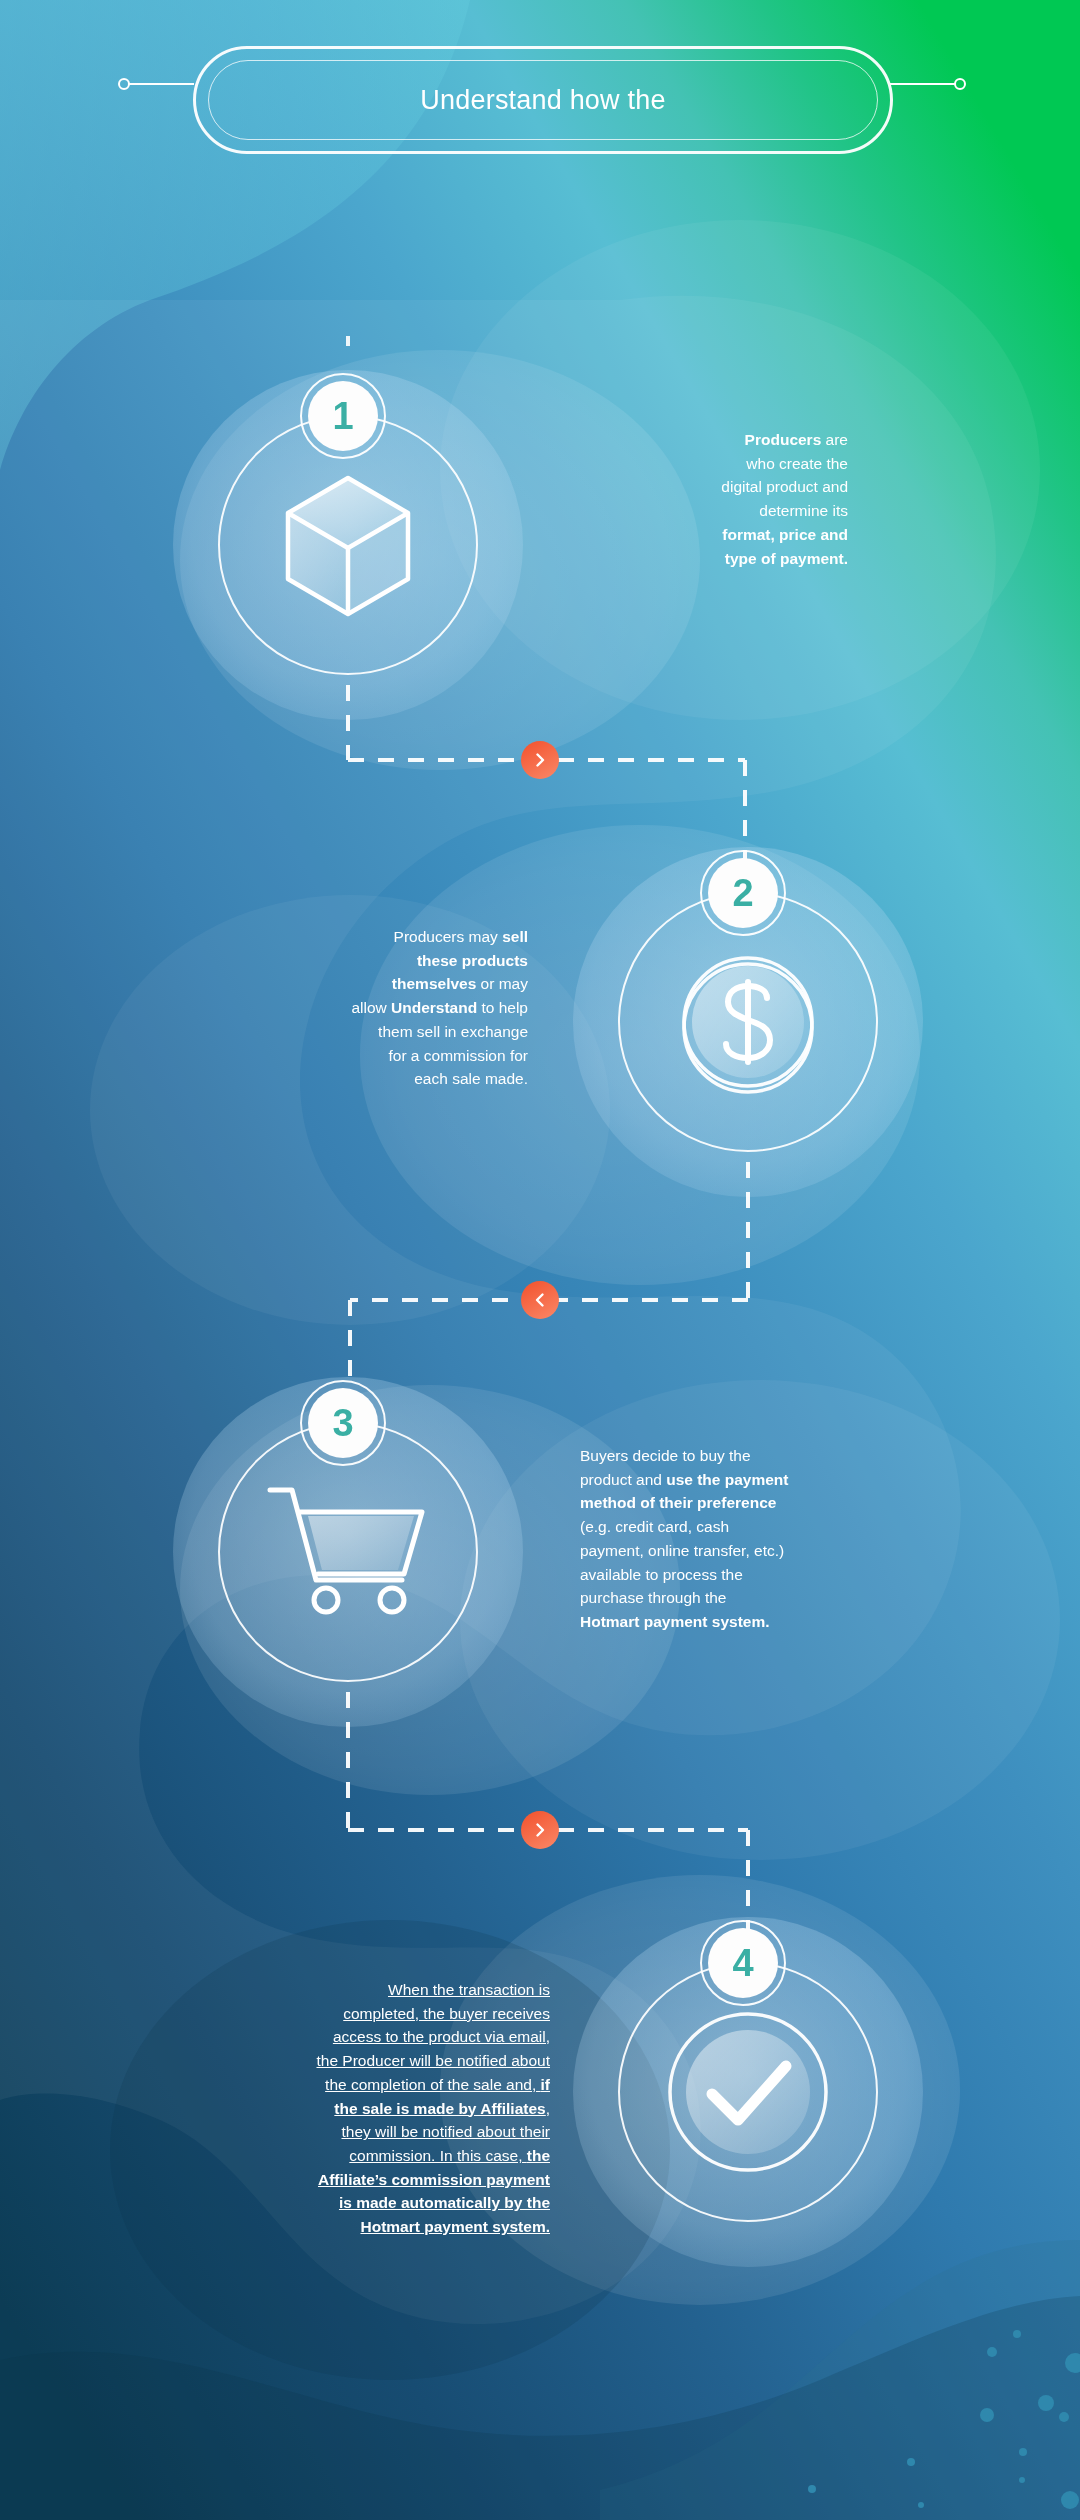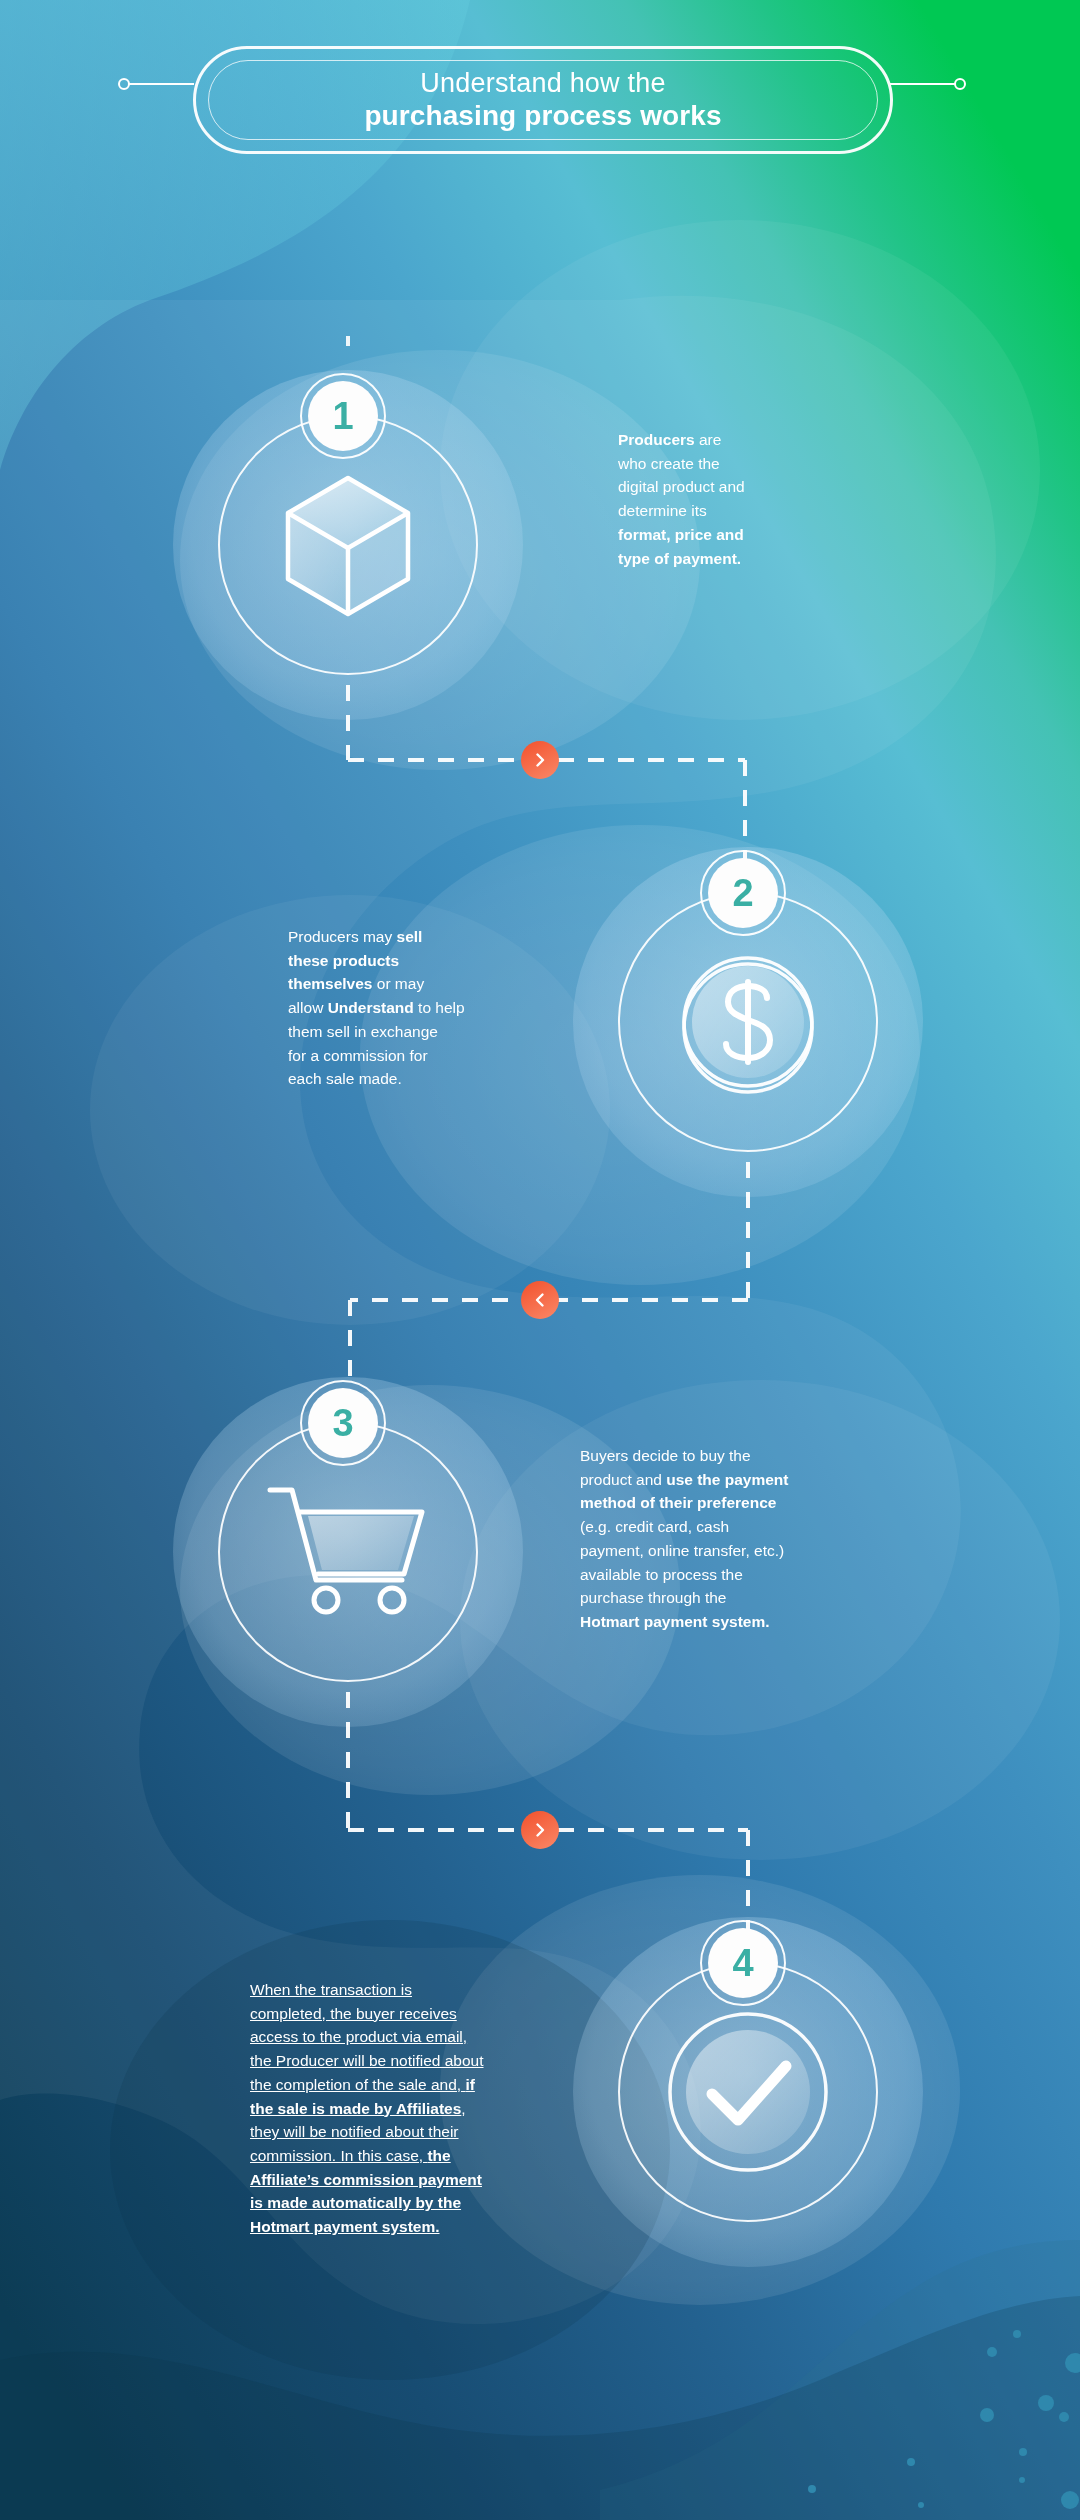--- a/index.html
+++ b/index.html
@@ -81,21 +81,21 @@
   }
 
   
   .txt {
     position:absolute;
     color:#ffffff;
     font-size:15.5px;
     line-height:1.53;
   }
   .txt b { font-weight:700; }
-  .txt.left  { text-align:left; }
+  .txt.left  { text-align:right; }
   .txt.right { text-align:left; }
 
   
   .chev {
     position:absolute;
     width:38px; height:38px; border-radius:50%;
     background:linear-gradient(150deg,#f2512c 0%,#fa8868 100%);
     display:flex; align-items:center; justify-content:center;
     z-index:6;
   }
@@ -203,21 +203,20 @@
     <circle cx="1022" cy="2480" r="3"></circle>
     <circle cx="812" cy="2489" r="4"></circle>
     <circle cx="921" cy="2505" r="3"></circle>
     <circle cx="1070" cy="2500" r="9"></circle>
   </g>
 </svg>
 
 <div class="banner">
   <div class="banner-inner">
     <div class="banner-l1">Understand how the</div>
-    <div class="banner-l2">purchasing process works</div>
   </div>
 </div>
 <div class="knob knob-left">
   <div class="ring"></div>
     <div class="bar"></div>
 </div>
 <div class="knob knob-right">
   <div class="ring"></div>
     <div class="bar"></div>
 </div>
@@ -235,21 +234,21 @@
         <path d="M8,43 L68,78 L128,43"></path>
         <path d="M68,78 L68,144"></path>
       </g>
     </svg>
   </div>
   <div class="badge">
     <div class="badge-fill"></div>
     <span class="badge-num">1</span>
   </div>
 </div>
-<div class="txt right" style="left:618px; top:428px; width:230px;">
+<div class="txt right" style="left:618px; top:428px; width:230px;text-align:right;">
   <b>Producers</b> are<br>who create the<br>digital product and<br>determine its<br><b>format, price and<br>type of payment.</b>
 </div>
 
 <div class="chev" style="left:521px; top:741px;">
   <svg width="16" height="16" viewBox="0 0 16 16">
     <path d="M5.5 2.5 L11 8 L5.5 13.5" fill="none" stroke="#fff" stroke-width="2.4" stroke-linecap="round" stroke-linejoin="round"></path>
   </svg>
 </div>
 
 <div class="node" style="left:618px; top:892px; width:260px; height:260px;">

